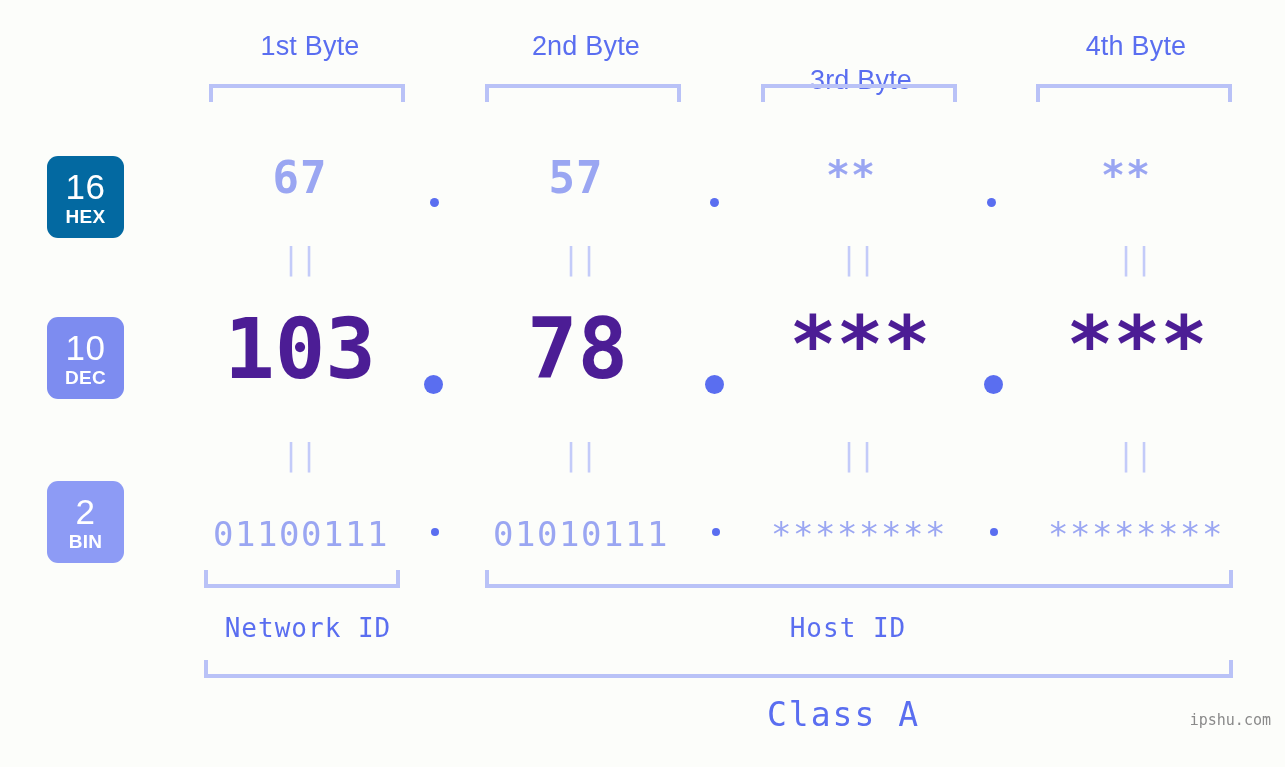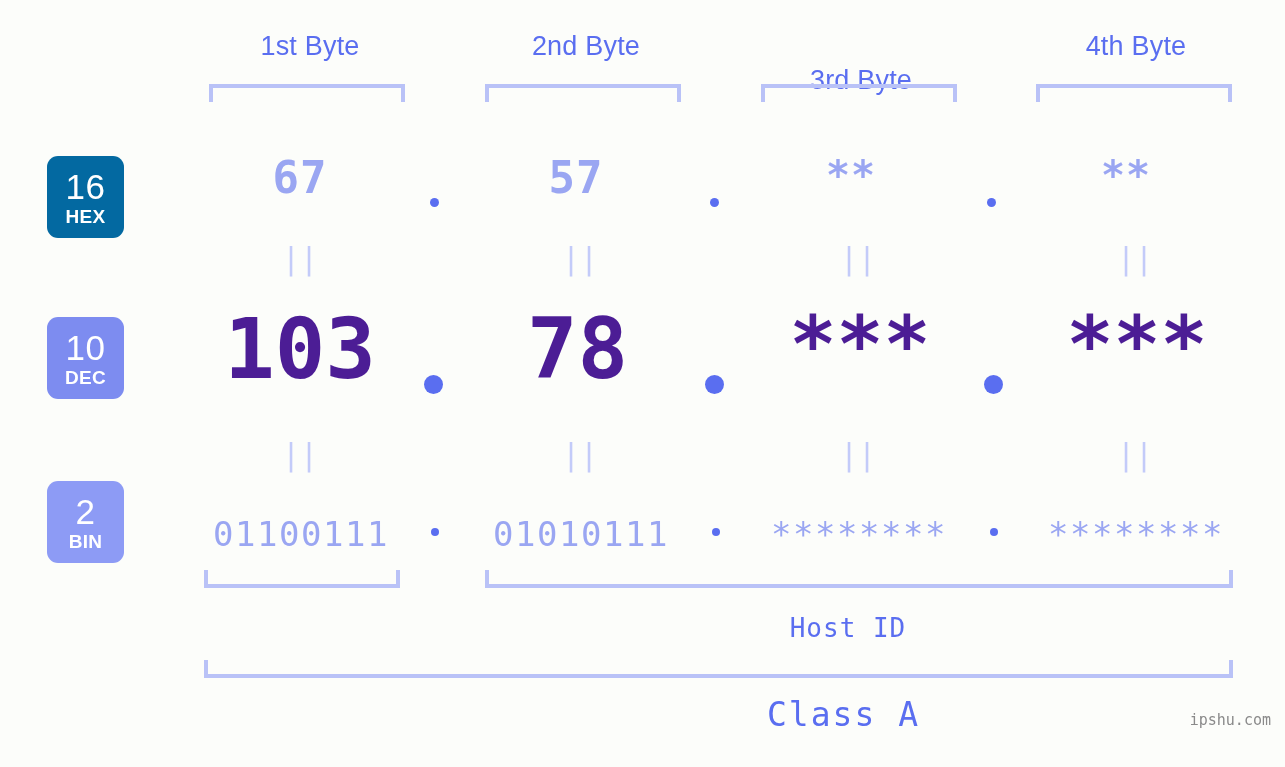--- a/index.html
+++ b/index.html
@@ -234,20 +234,21 @@
     <div class="cell stars" style="left:748px; width:222px;">********</div>
     <div class="cell stars" style="left:1025px;width:222px;">********</div>
     <div class="dot dot-bin" style="left:431px; top:528px;"></div>
     <div class="dot dot-bin" style="left:712px; top:528px;"></div>
     <div class="dot dot-bin" style="left:990px; top:528px;"></div>
   </div>
 
   <div class="bracket bracket-up" style="left:204px; top:570px; width:196px;"></div>
   <div class="bracket bracket-up" style="left:485px; top:570px; width:748px;"></div>
 
+  <div class="region-label" style="left:188px; top:613px; width:240px;">Network ID</div>
   <div class="region-label" style="left:728px; top:613px; width:240px;">Host ID</div>
 
   <div class="bracket bracket-up" style="left:204px; top:660px; width:1029px;"></div>
   <div class="class-label" style="left:500px; top:695px; width:420px; text-align:right;">Class A</div>
 
   <div class="watermark">ipshu.com</div>
 
 </div>
 
 </body></html>

